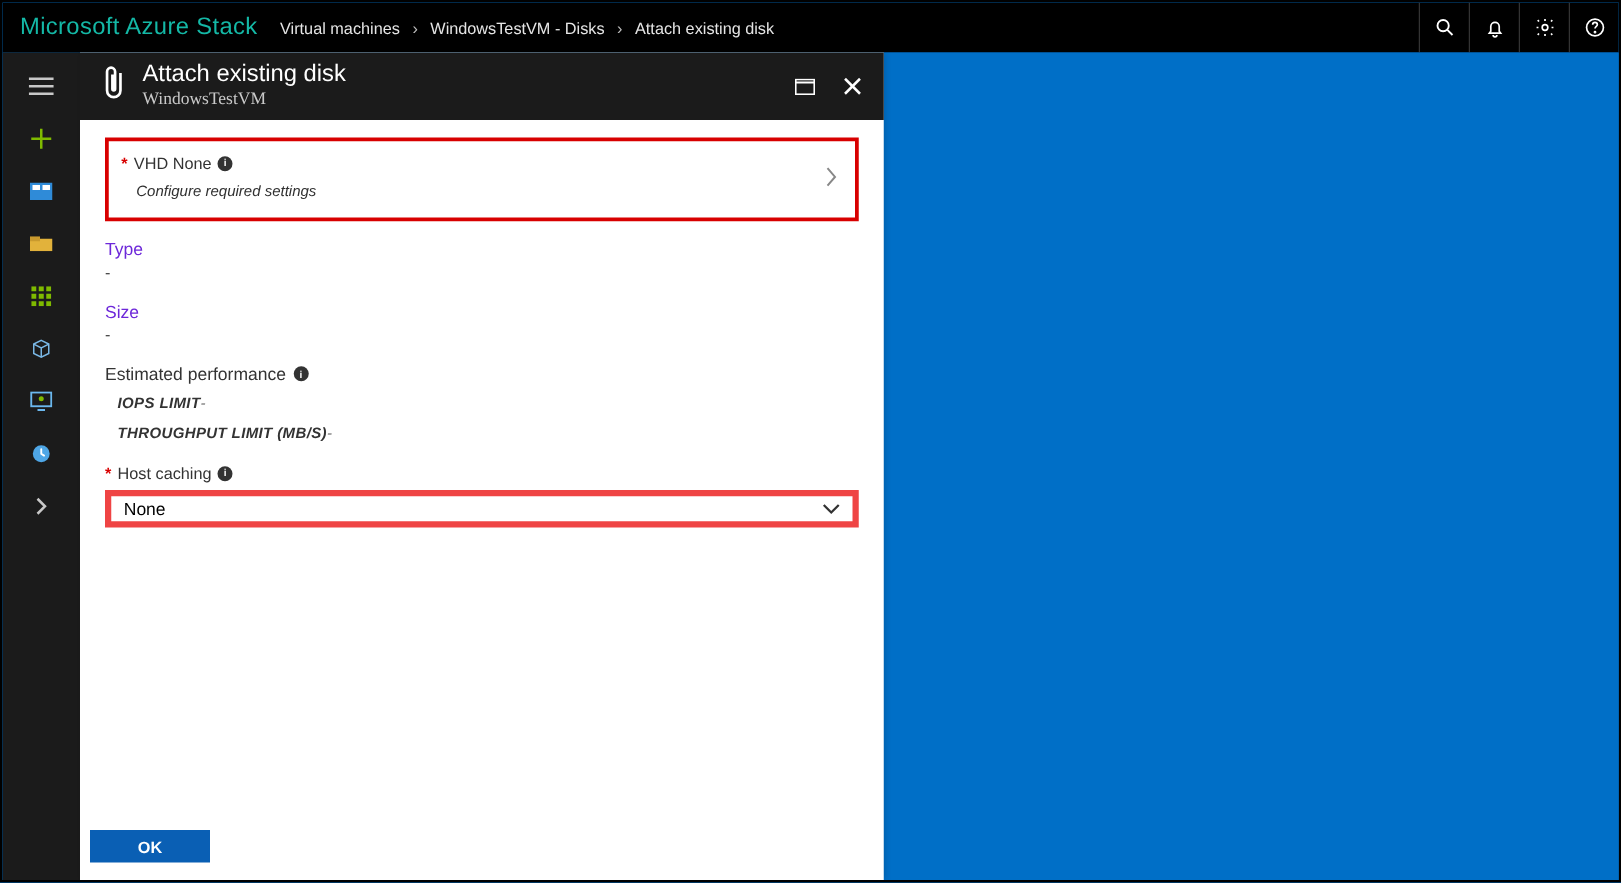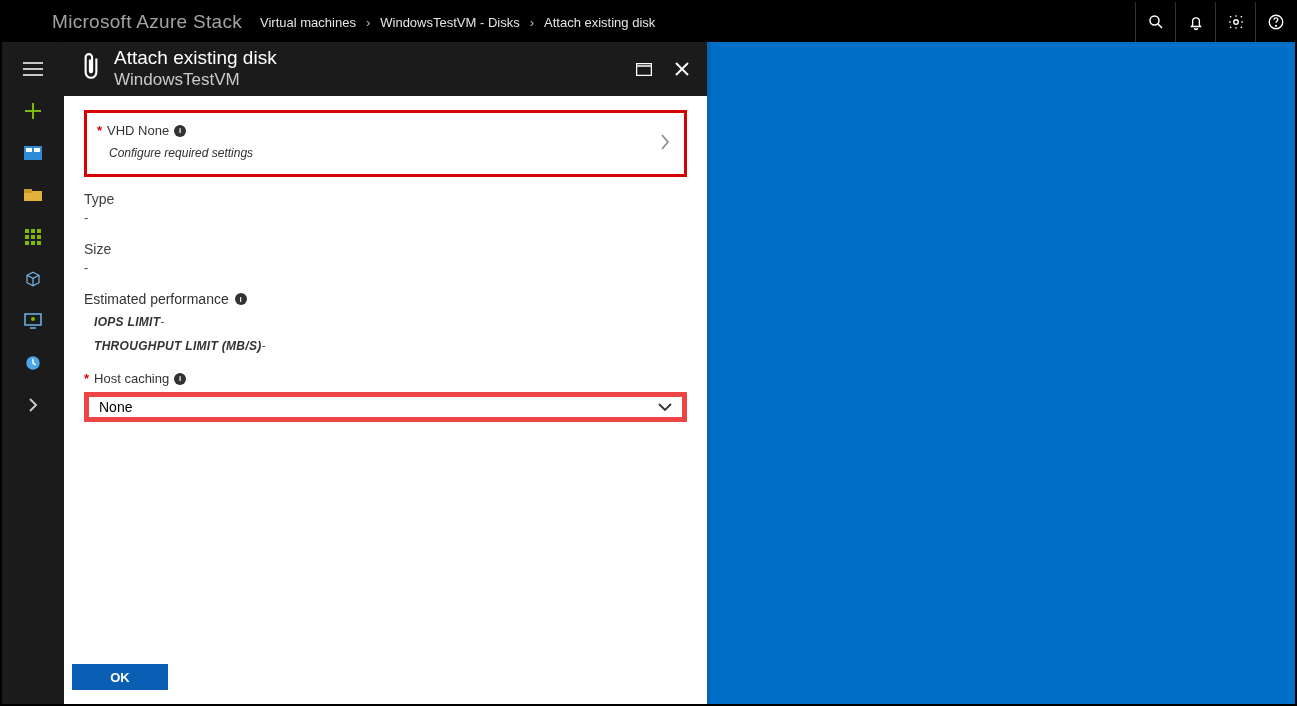--- a/index.html
+++ b/index.html
@@ -8,21 +8,21 @@
     
     .topbar {
       height: 40px;
       background: #000;
       color: #fff;
       display: flex;
       align-items: center;
       padding: 0 0 0 14px;
       position: relative;
     }
-    .topbar .brand { color: #a3a3a3; font-size: 19px; font-weight: 400; margin-right: 18px; letter-spacing: 0.3px; margin-left: 36px; }
+    .topbar .brand { color: #14b8a6; font-size: 19px; font-weight: 400; margin-right: 18px; letter-spacing: 0.3px; }
     .topbar .crumbs { display: flex; align-items: center; gap: 10px; font-size: 13px; color: #e5e5e5; }
     .topbar .crumbs .sep { color: #bdbdbd; }
     .topbar .crumb { cursor: pointer; }
     .topbar .right-icons { position: absolute; right: 0; top: 0; height: 40px; display: flex; }
     .topbar .right-icons .icon-btn { width: 40px; height: 40px; display: flex; align-items: center; justify-content: center; border-left: 1px solid #333; cursor: pointer; }
     .topbar svg { stroke: #fff; fill: none; }
 
     
     .leftbar {
       position: absolute;
@@ -70,21 +70,21 @@
       background: #1b1b1b;
       color: #fff;
       display: flex;
       align-items: center;
       padding: 0 10px 0 14px;
       position: relative;
     }
     .blade-header .blade-icon { margin-right: 10px; }
     .blade-header .titles { display: flex; flex-direction: column; line-height: 1.2; }
     .blade-header .title { font-size: 19px; font-weight: 300; color: #fff; }
-    .blade-header .subtitle { font-size: 17px; color: #c9c9c9; }
+    .blade-header .subtitle { font-size: 14px; color: #c9c9c9; font-family: Liberation Serif, serif; }
     .blade-header .header-actions { position: absolute; right: 8px; top: 0; height: 54px; display: flex; align-items: center; gap: 4px; }
     .blade-header .header-actions .hicon { width: 34px; height: 34px; display: flex; align-items: center; justify-content: center; cursor: pointer; }
 
     .blade-body {
       flex: 1;
       padding: 14px 20px 0 20px;
       position: relative;
       overflow: hidden;
     }
 
@@ -95,21 +95,21 @@
       position: relative;
       cursor: pointer;
     }
     .highlight-box .chev-right { position: absolute; right: 14px; top: 50%; transform: translateY(-50%); color: #707070; }
     .field-label { font-size: 13px; color: #333; display: flex; align-items: center; gap: 5px; }
     .field-label .req { color: #d80000; font-weight: bold; }
     .info-icon { display: inline-flex; width: 12px; height: 12px; border-radius: 50%; background: #333; color: #fff; align-items: center; justify-content: center; font-size: 8px; font-weight: bold; }
     .configure-link { font-size: 12px; font-style: italic; color: #303030; margin-top: 8px; padding-left: 12px; }
 
     .ro-group { margin: 10px 0 16px 0; }
-    .ro-label { font-size: 14px; color: #404040; margin-bottom: 3px; }
+    .ro-label { font-size: 14px; color: #6d28d9; margin-bottom: 3px; }
     .ro-value { font-size: 13px; color: #444; }
 
     .section-heading { font-size: 14px; color: #333; margin-top: 4px; margin-bottom: 8px; display:flex; align-items:center; gap:6px;}
     .perf-row { display: flex; font-size: 12px; color: #333; text-transform: uppercase; letter-spacing: 0.3px; font-weight: 600; margin: 4px 0 10px 10px; font-style: italic; }
     .perf-row .val { text-transform: none; font-weight: 400; color: #555; }
 
     .host-caching-group { margin-top: 18px; }
     .dropdown {
       margin-top: 6px;
       width: 100%;

